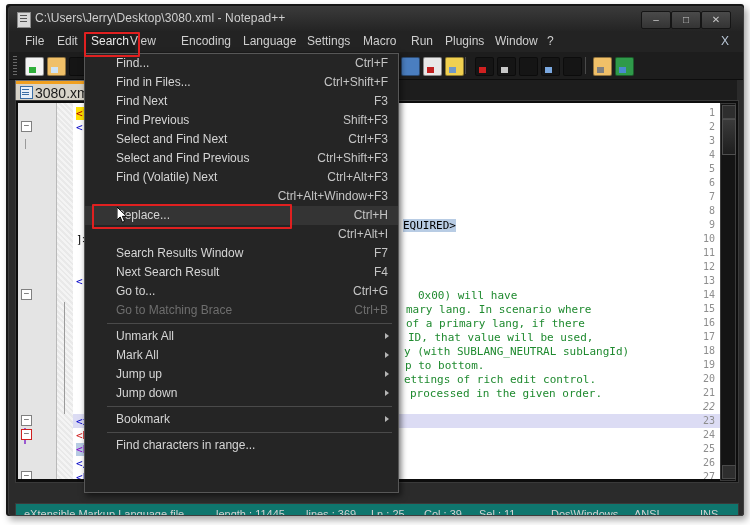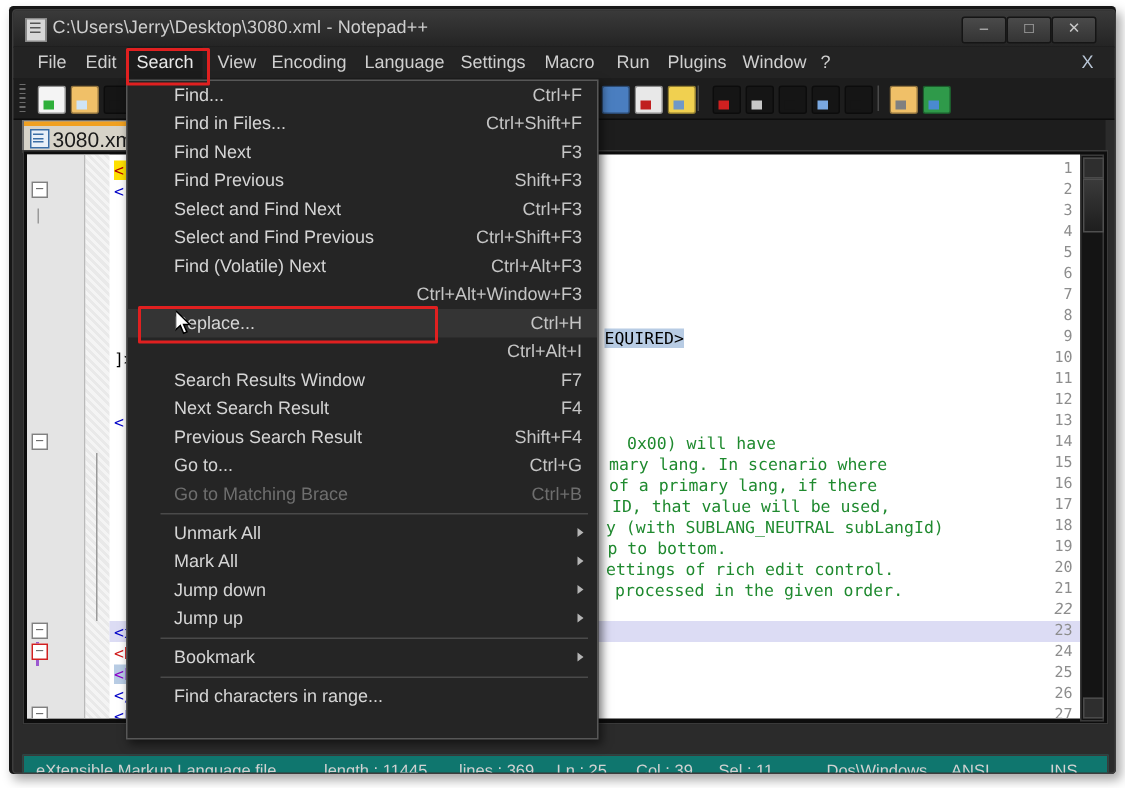--- a/index.html
+++ b/index.html
@@ -140,21 +140,21 @@
     <div id="title-text">C:\Users\Jerry\Desktop\3080.xml - Notepad++</div>
     <div class="winbtn" id="btn-min">–</div>
     <div class="winbtn" id="btn-max">□</div>
     <div class="winbtn" id="btn-close">✕</div>
   </div>
 
   <div id="menubar">
     <div class="menu-item" id="mi-file" style="left:10px">File</div>
     <div class="menu-item" id="mi-edit" style="left:42px">Edit</div>
     <div class="menu-item" id="mi-search" style="left:76px">Search</div>
-    <div class="menu-item" id="mi-view" style="left:130px">View</div>
+    <div class="menu-item" id="mi-view" style="left:115px">View</div>
     <div class="menu-item" id="mi-encoding" style="left:166px">Encoding</div>
     <div class="menu-item" id="mi-language" style="left:228px">Language</div>
     <div class="menu-item" id="mi-settings" style="left:292px">Settings</div>
     <div class="menu-item" id="mi-macro" style="left:348px">Macro</div>
     <div class="menu-item" id="mi-run" style="left:396px">Run</div>
     <div class="menu-item" id="mi-plugins" style="left:430px">Plugins</div>
     <div class="menu-item" id="mi-window" style="left:480px">Window</div>
     <div class="menu-item" id="mi-help" style="left:532px">?</div>
     <div class="menu-item" id="mi-x">X</div>
   </div>
@@ -335,46 +335,42 @@
       </div>
       <div class="mrow">
         <span class="lbl">Search Results Window</span>
         <span class="acc">F7</span>
       </div>
       <div class="mrow">
         <span class="lbl">Next Search Result</span>
         <span class="acc">F4</span>
       </div>
       <div class="mrow">
-        <span class="lbl">Previous Search Result</span>
-        <span class="acc">Shift+F4</span>
-      </div>
-      <div class="mrow">
         <span class="lbl">Go to...</span>
         <span class="acc">Ctrl+G</span>
       </div>
       <div class="mrow dis">
         <span class="lbl">Go to Matching Brace</span>
         <span class="acc">Ctrl+B</span>
       </div>
       <div class="msep"></div>
       <div class="mrow">
         <span class="lbl">Unmark All</span>
         <span class="arrow"></span>
       </div>
       <div class="mrow">
         <span class="lbl">Mark All</span>
         <span class="arrow"></span>
       </div>
       <div class="mrow">
+        <span class="lbl">Jump up</span>
+        <span class="arrow"></span>
+      </div>
+      <div class="mrow">
         <span class="lbl">Jump down</span>
-        <span class="arrow"></span>
-      </div>
-      <div class="mrow">
-        <span class="lbl">Jump up</span>
         <span class="arrow"></span>
       </div>
       <div class="msep"></div>
       <div class="mrow">
         <span class="lbl">Bookmark</span>
         <span class="arrow"></span>
       </div>
       <div class="msep"></div>
       <div class="mrow">
         <span class="lbl">Find characters in range...</span>

